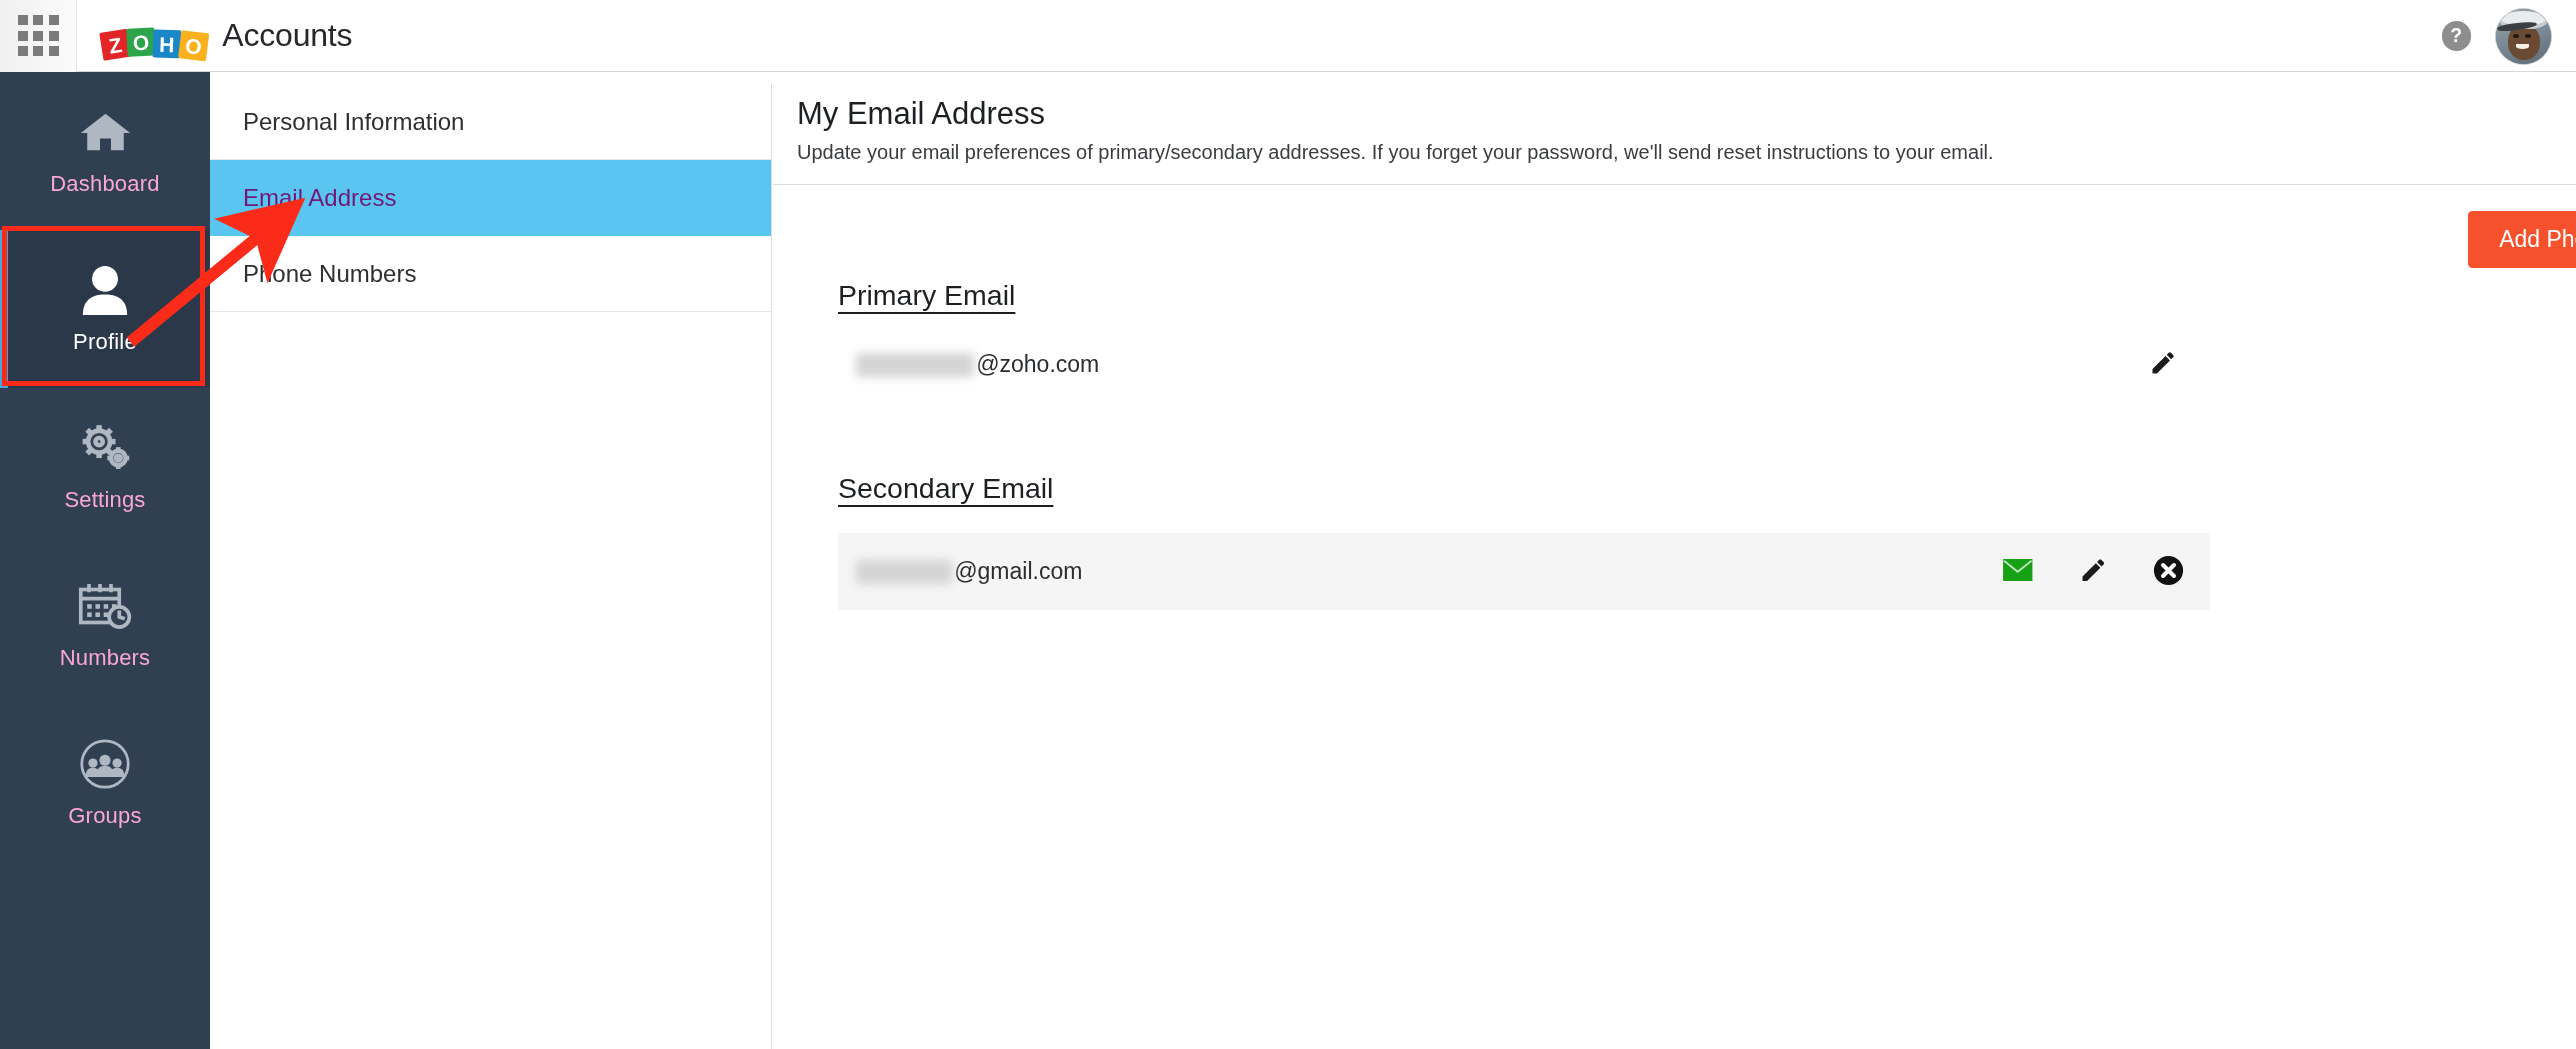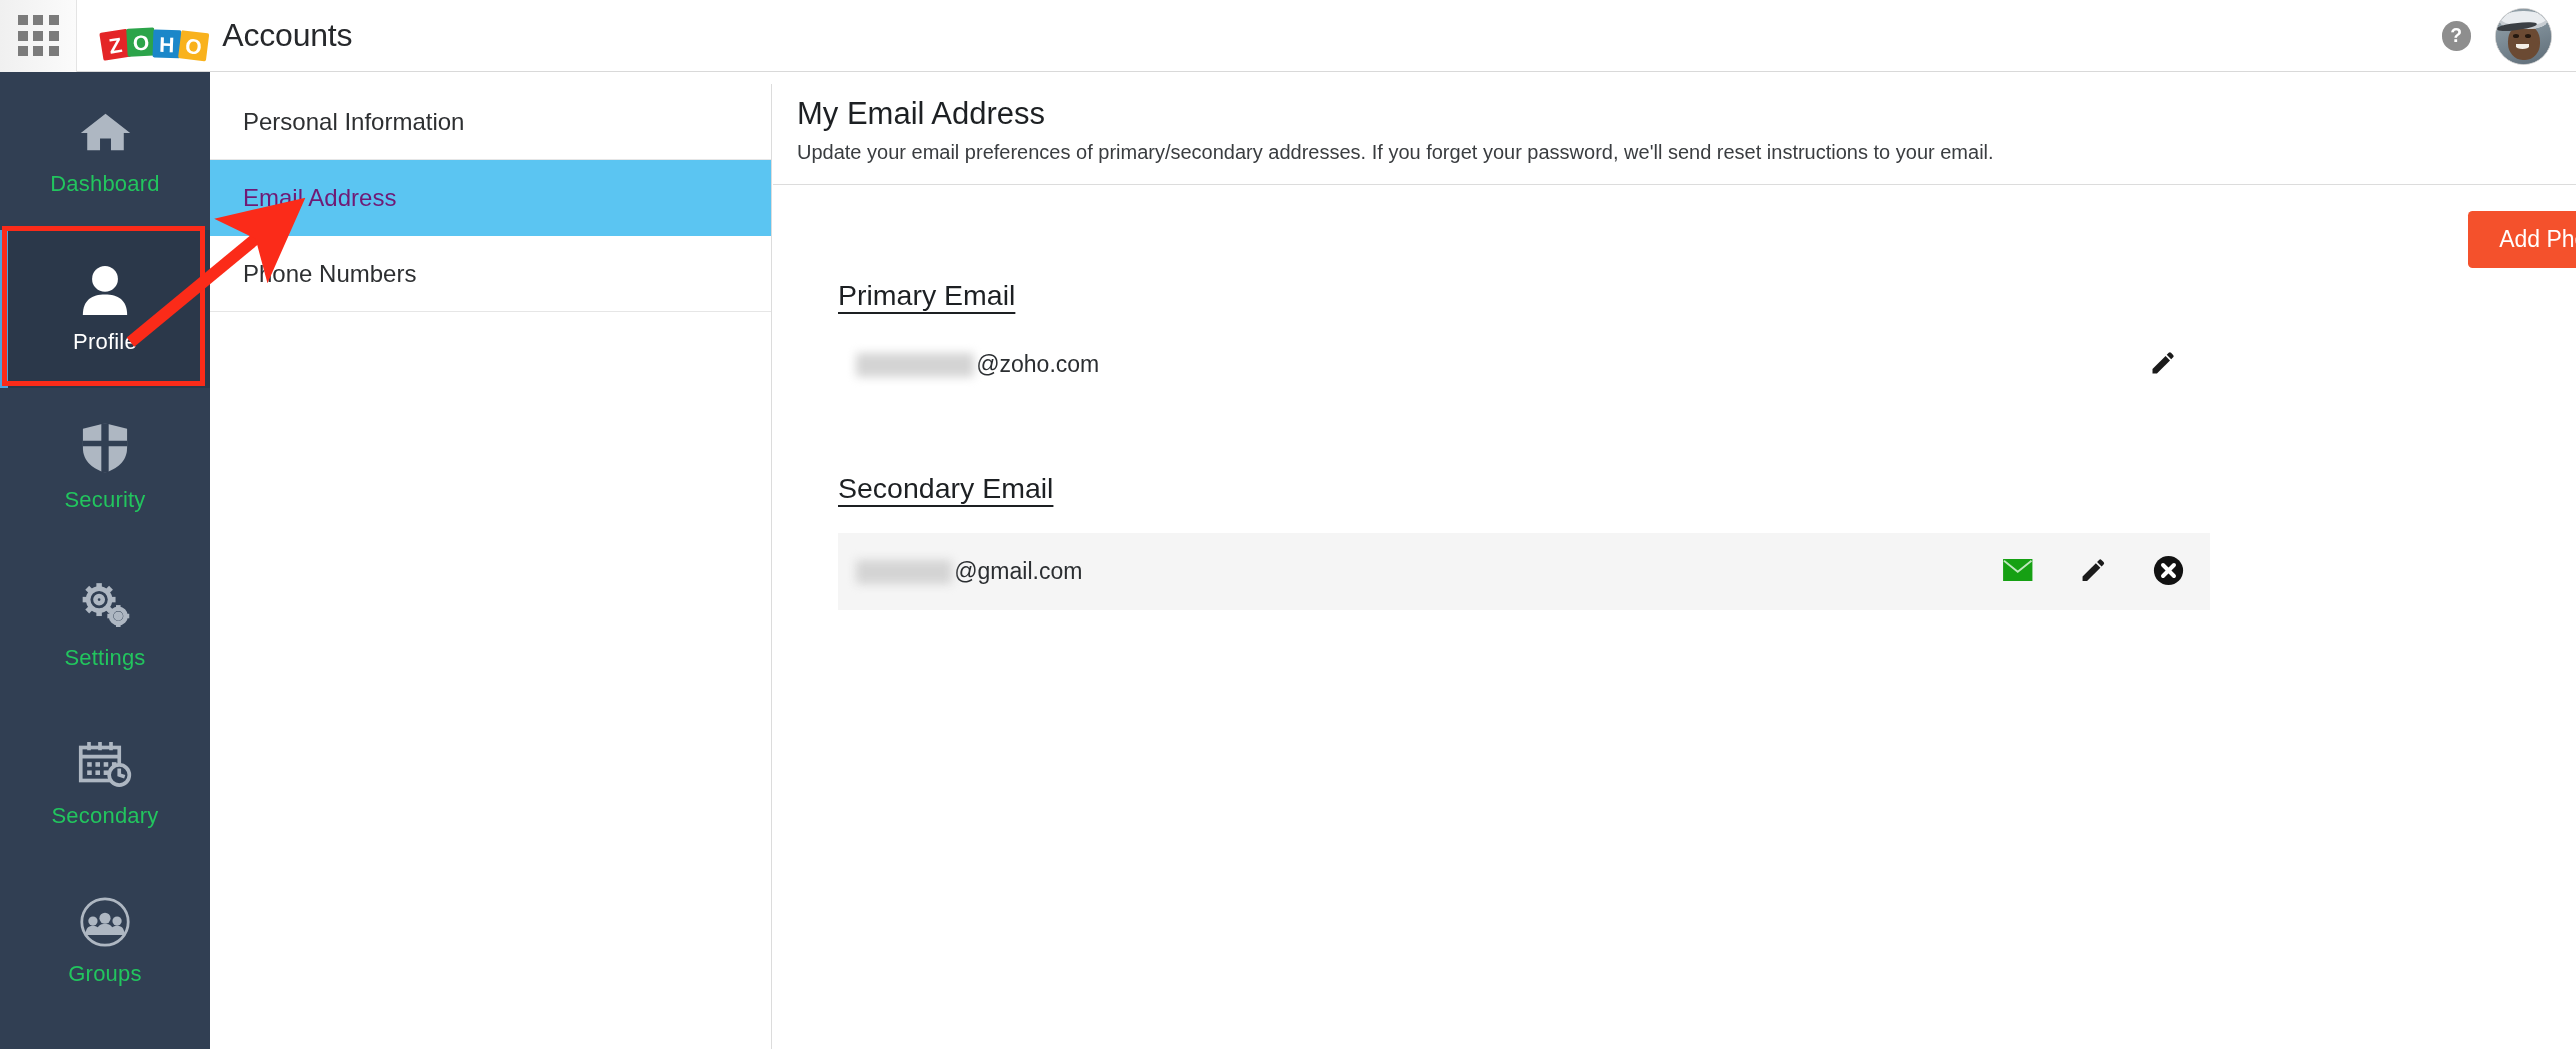--- a/index.html
+++ b/index.html
@@ -119,21 +119,21 @@
     background: #313f53;
   }
   .side-item {
     position: relative;
     height: 158px;
     display: flex;
     flex-direction: column;
     align-items: center;
     justify-content: center;
     gap: 13px;
-    color: #22c55e;
+    color: #f9a8d4;
     cursor: pointer;
   }
   .side-item .slabel { font-size: 22px; letter-spacing: 0.2px; }
   .side-item.active { background: #2b384a; color: #ffffff; }
   .side-item.active .slabel { color: #ffffff; }
   .side-item.active::before {
     content: "";
     position: absolute;
     left: 0; top: 0; bottom: 0;
     width: 8.3px;
@@ -354,30 +354,20 @@
     <div class="side-item active">
       <span class="side-icon">
         <svg width="48" height="50" viewBox="0 0 52 54" fill="#ffffff">
           <circle cx="26" cy="15" r="14"></circle>
           <path d="M2 54 C2 38 12 32 26 32 C40 32 50 38 50 54 Z"></path>
         </svg>
       </span>
       <span class="slabel">Profile</span>
     </div>
 
-    <div class="side-item">
-      <span class="side-icon">
-        <svg width="46" height="52" viewBox="0 0 50 56" fill="#aeb7c2">
-          <path d="M25 1 L49 7 L49 28 C49 43 37 51 25 55 C13 51 1 43 1 28 L1 7 Z"></path>
-          <path d="M21 1 L29 1 L29 55 L21 55 Z" fill="#313f53"></path>
-          <path d="M1 20 L49 20 L49 26 L1 26 Z" fill="#313f53"></path>
-        </svg>
-      </span>
-      <span class="slabel">Security</span>
-    </div>
 
     <div class="side-item">
       <span class="side-icon">
         <svg width="53" height="50" viewBox="0 0 58 54" fill="none" stroke="#aeb7c2" stroke-width="5">
           <circle cx="22" cy="20" r="12"></circle>
           <circle cx="22" cy="20" r="4"></circle>
           <g stroke-width="6">
             <line x1="22" y1="2" x2="22" y2="8"></line>
               <line x1="22" y1="32" x2="22" y2="38"></line>
             <line x1="4" y1="20" x2="10" y2="20"></line>
@@ -416,21 +406,21 @@
             <rect x="28" y="24" width="5" height="5"></rect>
               <rect x="37" y="24" width="5" height="5"></rect>
             <rect x="10" y="33" width="5" height="5"></rect>
               <rect x="19" y="33" width="5" height="5"></rect>
             <rect x="28" y="33" width="5" height="5"></rect>
           </g>
           <circle cx="45" cy="38" r="11" fill="#313f53"></circle>
           <path d="M45 31 L45 38 L51 40"></path>
         </svg>
       </span>
-      <span class="slabel">Secondary</span>
+      <span class="slabel">Numbers</span>
     </div>
 
     <div class="side-item">
       <span class="side-icon">
         <svg width="52" height="52" viewBox="0 0 56 56">
           <circle cx="28" cy="28" r="25" fill="none" stroke="#aeb7c2" stroke-width="3"></circle>
           <g fill="#aeb7c2">
             <circle cx="15" cy="27" r="5"></circle>
               <path d="M7 42 C7 34 11 32 15 32 C19 32 23 34 23 42 Z"></path>
             <circle cx="41" cy="27" r="5"></circle>

